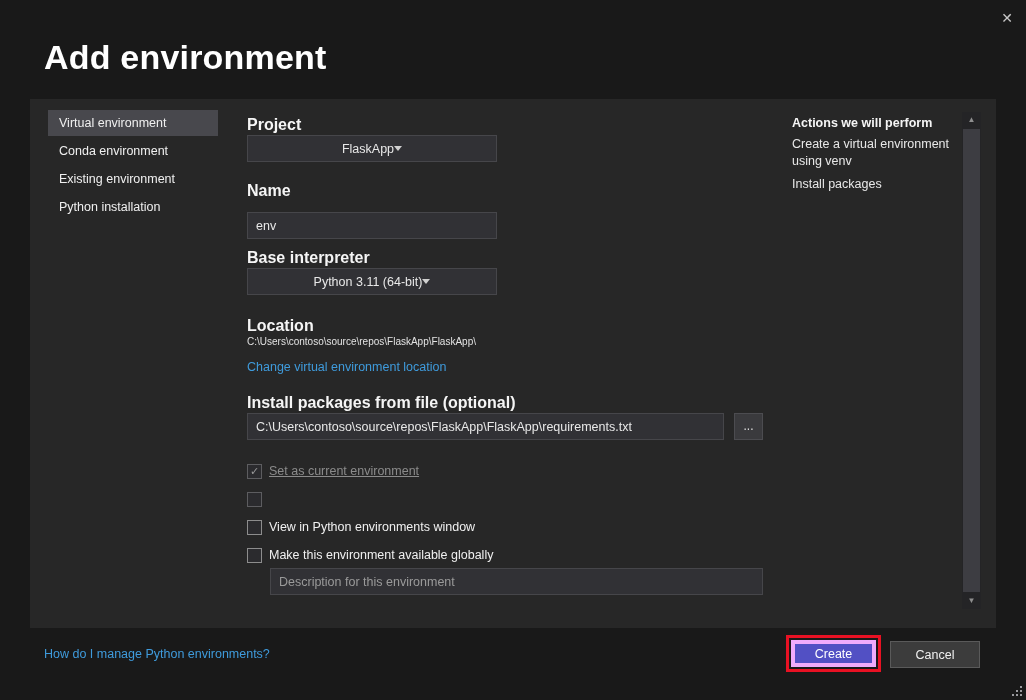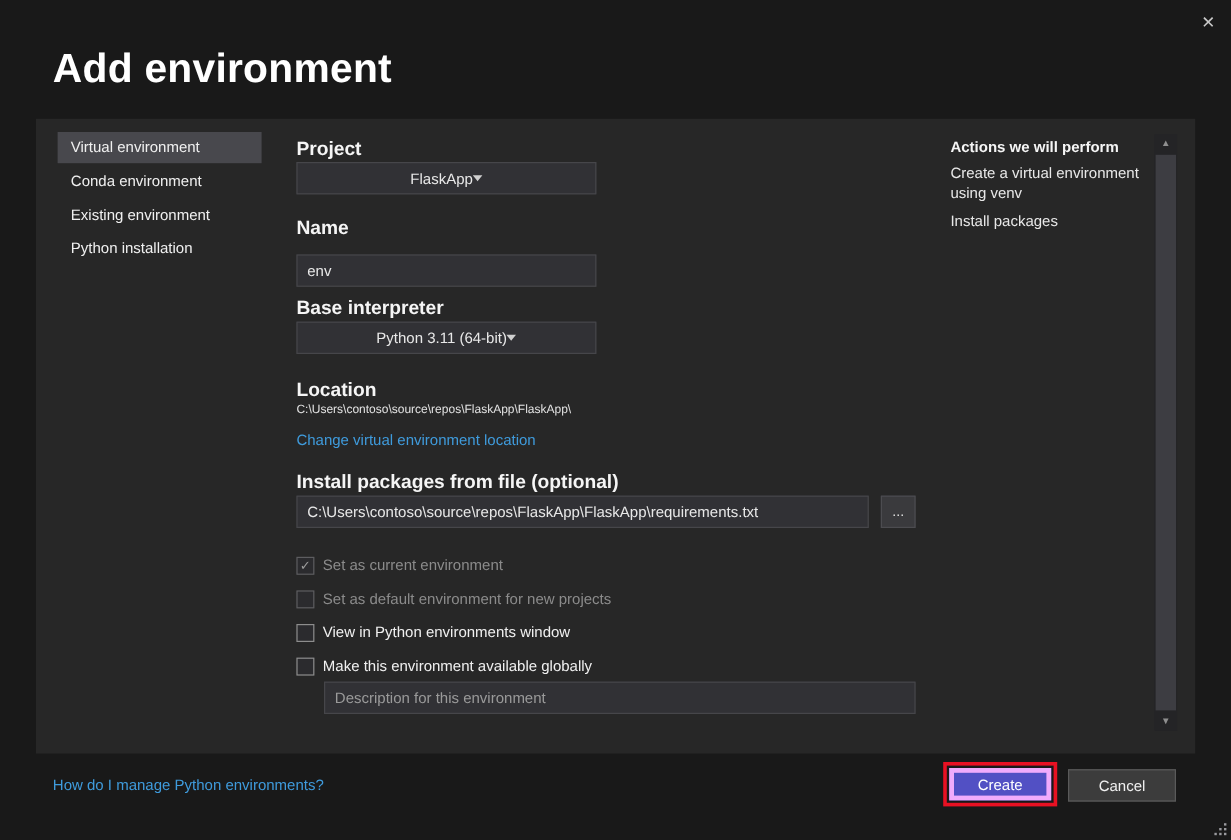--- a/index.html
+++ b/index.html
@@ -26,21 +26,21 @@
   input.field::placeholder{color:#9a9a9a;}
   .loc-value{position:absolute;left:247px;font-size:10px;color:#e2e2e2;}
   .link{font-size:12.5px;color:#3f9bdc;cursor:pointer;text-decoration:none;}
   .browse{position:absolute;left:734px;top:413px;width:29px;height:27px;background:#3a3a3d;border:1px solid #4c4c50;color:#e0e0e0;font-size:12px;text-align:center;line-height:25px;box-sizing:border-box;cursor:pointer;}
 
   
   .cbrow{position:absolute;left:247px;height:16px;display:flex;align-items:center;gap:7px;}
   .cbox{width:15px;height:15px;box-sizing:border-box;background:#2b2b2e;border:1px solid #8d8d8d;display:flex;align-items:center;justify-content:center;font-size:11px;color:#9a9a9a;}
   .cbox.disabled{border-color:#5d5d60;}
   .cblabel{font-size:12.5px;color:#f0f0f0;}
-  .cblabel.disabled{color:#8b8b8b;}
+  .cblabel.disabled{color:#8b8b8b;text-decoration:underline;}
 
   
   .ap-title{position:absolute;left:792px;top:116px;font-size:12.5px;font-weight:700;color:#f5f5f5;}
   .ap-item{position:absolute;left:792px;width:158px;font-size:12.5px;color:#e8e8e8;line-height:1.32;}
 
   
   .sbar{position:absolute;left:962px;top:112px;width:19px;height:497px;background:#242426;}
   .sarrow{position:absolute;left:0;width:19px;height:16px;color:#8f8f8f;font-size:8px;text-align:center;line-height:16px;cursor:pointer;}
   .sthumb{position:absolute;left:1px;top:17px;width:17px;height:463px;background:#3d3d42;cursor:pointer;}
 
@@ -90,21 +90,20 @@
 <div class="browse">...</div>
 
 <div class="cbrow" style="top:463px">
   <span class="cbox disabled">
       <span>✓</span>
     </span>
   <span class="cblabel disabled">Set as current environment</span>
 </div>
 <div class="cbrow" style="top:491px">
   <span class="cbox disabled"></span>
-  <span class="cblabel disabled">Set as default environment for new projects</span>
 </div>
 <div class="cbrow" style="top:519px">
   <span class="cbox"></span>
   <span class="cblabel">View in Python environments window</span>
 </div>
 <div class="cbrow" style="top:547px">
   <span class="cbox"></span>
   <span class="cblabel">Make this environment available globally</span>
 </div>
 

